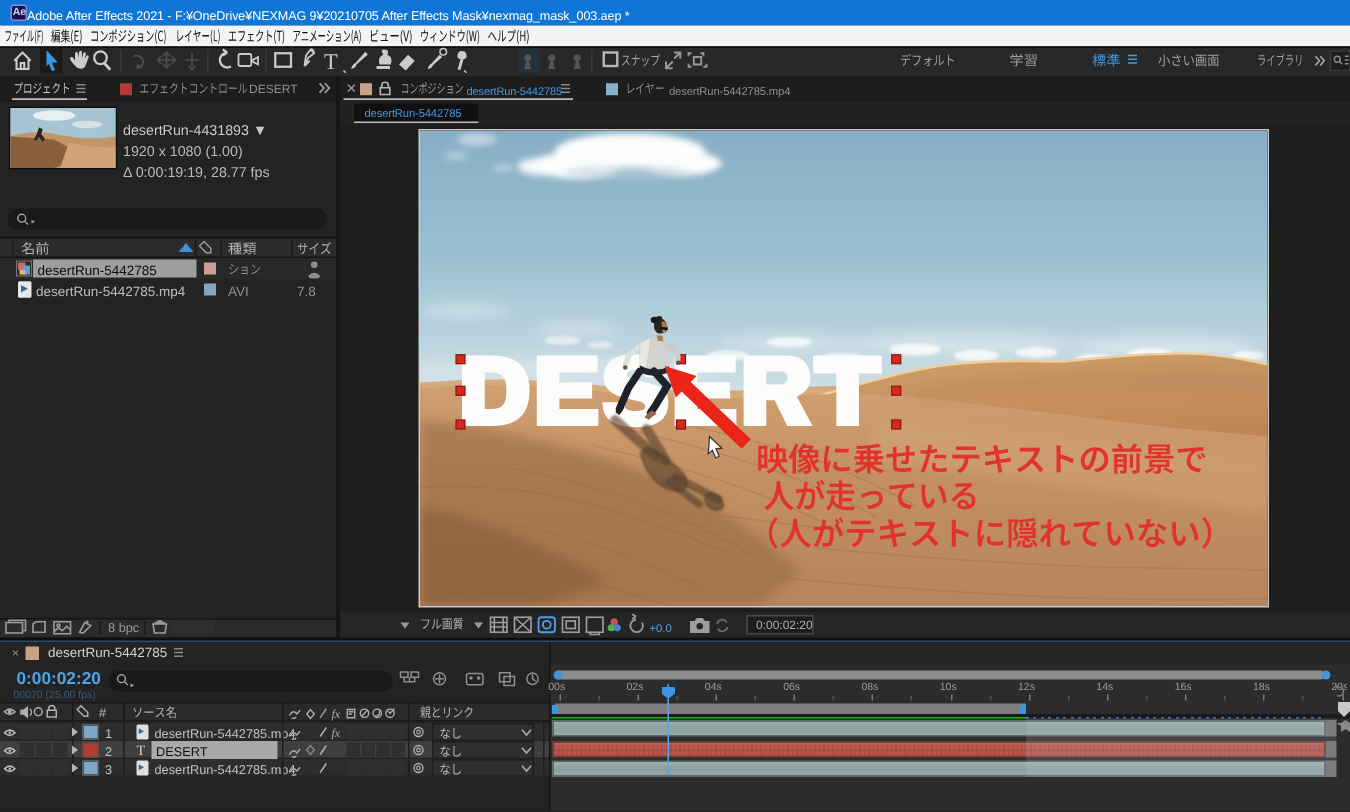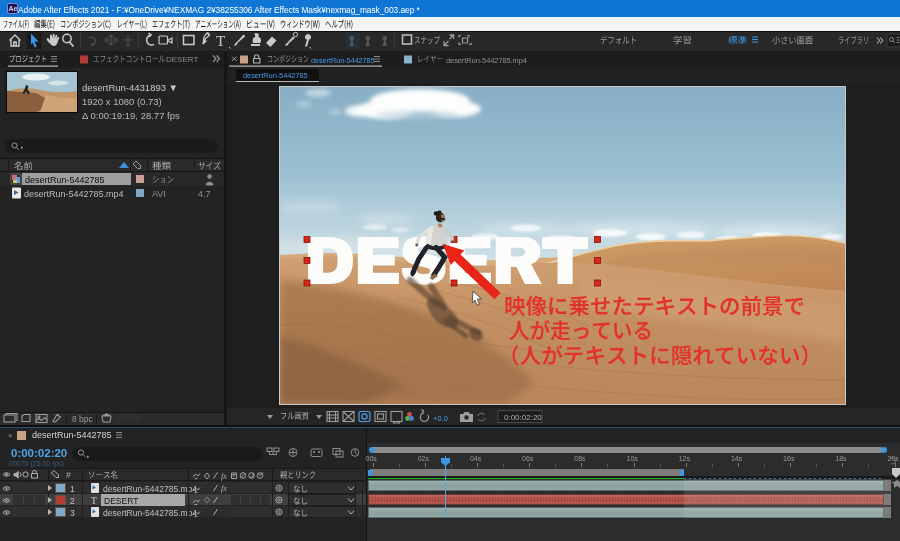--- a/index.html
+++ b/index.html
@@ -8,40 +8,40 @@
 svg.ov{position:absolute;left:0;top:0;width:900px;height:541px;overflow:visible}
 </style></head><body>
 
 <div class="a" style="left:0;top:0;width:900px;height:17px;background:#1076d5"></div>
 <div class="a" style="left:0;top:17px;width:900px;height:14px;background:#f4f4f4"></div>
 <div class="a" style="left:0;top:31px;width:900px;height:20px;background:#282828;border-top:1px solid #0e0e0e"></div>
 <div class="a" style="left:0;top:51px;width:900px;height:17px;background:#1d1d1d"></div>
 
 <div class="a" style="left:7px;top:3px;width:11px;height:11px;background:#20104c;border:1px solid #7c8ce0;border-radius:2px"></div>
 <div class="tx" style="left:8.5px;top:5px;font-size:7px;color:#c8d0f8;font-weight:bold">Ae</div>
-<div class="tx" style="left:18px;top:4.5px;font-size:8.4px;letter-spacing:-0.05px;color:#fff">Adobe After Effects 2021 - F:¥OneDrive¥NEXMAG 2¥38255306 After Effects Mask¥nexmag_mask_003.aep *</div>
+<div class="tx" style="left:18px;top:4.5px;font-size:8.4px;letter-spacing:-0.05px;color:#fff">Adobe After Effects 2021 - F:¥OneDrive¥NEXMAG 9¥20210705 After Effects Mask¥nexmag_mask_003.aep *</div>
 
 <div class="tx" style="left:166px;top:55px;font-size:8px;color:#8f8f8f">DESERT</div>
 <div class="tx" style="left:311px;top:55.5px;font-size:7.4px;letter-spacing:-0.1px;color:#4796e3">desertRun-5442785</div>
 <div class="tx" style="left:446px;top:55.5px;font-size:7.5px;letter-spacing:-0.1px;color:#8f8f8f">desertRun-5442785.mp4</div>
 
 <div class="a" style="left:0;top:68px;width:224px;height:357px;background:#232323"></div>
 <svg class="a" style="left:6px;top:71px" width="72" height="42" viewBox="0 0 72 42">
  <rect width="72" height="42" fill="#0a0a0a"></rect>
  <rect x="1" y="1" width="70" height="40" fill="#9fc0ce"></rect>
  <rect x="1" y="1" width="70" height="19" fill="#a6c4d1"></rect>
  <ellipse cx="30" cy="6" rx="14" ry="3.5" fill="#eef4f6" opacity="0.9"></ellipse>
  <ellipse cx="52" cy="12" rx="10" ry="2.5" fill="#e8eff2" opacity="0.7"></ellipse>
  <path d="M1 20 Q 18 15 34 19 Q 52 23 71 20 L 71 41 L 1 41 Z" fill="#c29468"></path>
  <path d="M1 20 L 30 22 L 52 34 L 30 41 L 1 41 Z" fill="#8a5f3e"></path>
  <path d="M40 24 Q 55 28 71 27 L 71 41 L 34 41 Z" fill="#cfa377"></path>
  <path d="M20 14 l2.5 1 l-1 3.5 l2.5 3 l-1.5 2 l-2.5-3 l-2 2.5 l-1.5-1 l2-3.5 Z" fill="#2a241e"></path>
 </svg>
 <div class="tx" style="left:82px;top:82px;font-size:9.5px;color:#c9c9c9">desertRun-4431893 ▼</div>
-<div class="tx" style="left:82px;top:96px;font-size:9.5px;color:#b9b9b9">1920 x 1080 (0.73)</div>
+<div class="tx" style="left:82px;top:96px;font-size:9.5px;color:#b9b9b9">1920 x 1080 (1.00)</div>
 <div class="tx" style="left:82px;top:110px;font-size:9.5px;color:#b9b9b9">Δ 0:00:19:19, 28.77 fps</div>
 <div class="a" style="left:5px;top:139px;width:213px;height:14px;background:#1a1a1a;border-radius:7px"></div>
 
 <div class="a" style="left:0;top:158px;width:224px;height:14px;background:#2b2b2b;border-top:1px solid #111;border-bottom:1px solid #151515"></div>
 <div class="a" style="left:8px;top:158px;width:1px;height:14px;background:#1a1a1a"></div>
 <div class="a" style="left:130px;top:158px;width:1px;height:14px;background:#1a1a1a"></div>
 <div class="a" style="left:147px;top:158px;width:1px;height:14px;background:#1a1a1a"></div>
 <div class="a" style="left:194px;top:158px;width:1px;height:14px;background:#1a1a1a"></div>
 <div class="a" style="left:119px;top:162px;width:0;height:0;border-left:5px solid transparent;border-right:5px solid transparent;border-bottom:6px solid #3f8fd9"></div>
 <svg class="a ov" style="width:900px;height:541px">
@@ -50,21 +50,21 @@
     <path d="M21 146.5 l2.5 1.3 l-2.5 1.2" fill="#9a9a9a"></path>
   </svg>
 <div class="a" style="left:0;top:172px;width:224px;height:14px;background:#282828"></div>
 <div class="a" style="left:22px;top:173px;width:109px;height:12px;background:#9e9e9e"></div>
 <div class="tx" style="left:25px;top:174.5px;font-size:9px;color:#0c0c0c">desertRun-5442785</div>
 <div class="a" style="left:136px;top:175px;width:8px;height:8px;background:#cb9f96"></div>
 
 <div class="tx" style="left:24px;top:188.5px;font-size:9px;color:#bdbdbd">desertRun-5442785.mp4</div>
 <div class="a" style="left:136px;top:189px;width:8px;height:8px;background:#7fa8c8"></div>
 <div class="tx" style="left:152px;top:188.5px;font-size:9px;color:#8f8f8f">AVI</div>
-<div class="tx" style="left:198px;top:188.5px;font-size:9px;color:#8f8f8f">4.7</div>
+<div class="tx" style="left:198px;top:188.5px;font-size:9px;color:#8f8f8f">7.8</div>
 <div class="a" style="left:0;top:412px;width:224px;height:13px;background:#2b2b2b;border-top:1px solid #151515"></div>
 <div class="a" style="left:224px;top:51px;width:3px;height:374px;background:#161616"></div>
 <div class="a" style="left:0;top:425px;width:900px;height:3px;background:#0f0f0f"></div>
 <div class="a" style="left:0;top:427px;width:900px;height:1px;background:#2b4d6e"></div>
 <div class="a" style="left:227px;top:68px;width:673px;height:340px;background:#1e1e1e"></div>
 <div class="a" style="left:227px;top:68px;width:673px;height:15px;background:#222"></div>
 <div class="a" style="left:236px;top:69px;width:83px;height:12px;background:#101010"></div>
 <div class="a" style="left:236px;top:80.5px;width:83px;height:1.2px;background:#b9b9b9"></div>
 <div class="tx" style="left:243px;top:71px;font-size:7.5px;letter-spacing:-0.1px;color:#4796e3">desertRun-5442785</div>
 <div class="a" style="left:227px;top:408px;width:673px;height:17px;background:#252525"></div>

